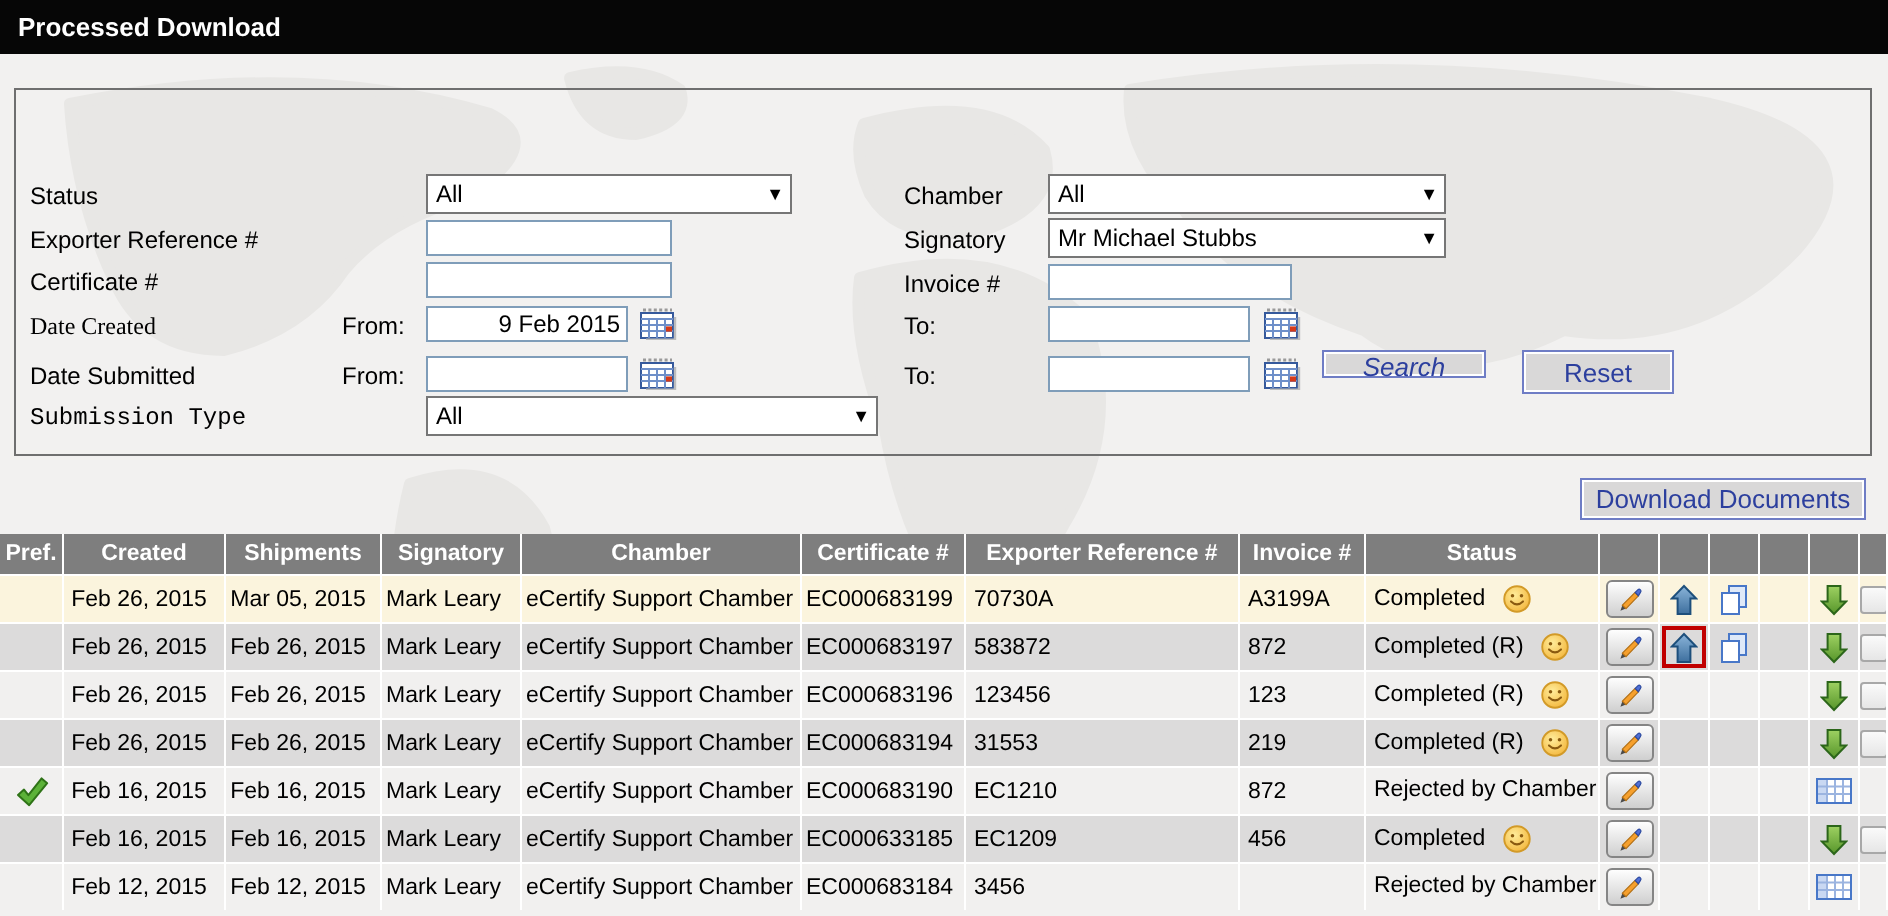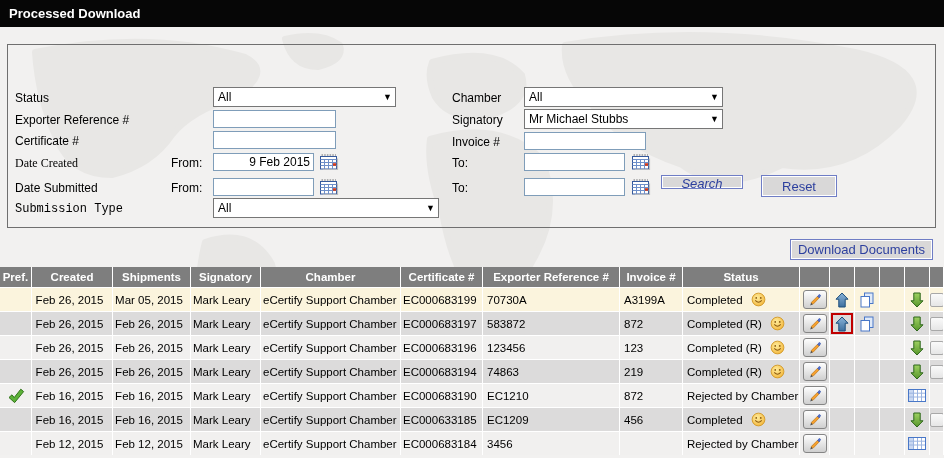--- a/index.html
+++ b/index.html
@@ -313,21 +313,21 @@
       <td class="ac"><span class="cb"></span></td>
     </tr>
 
     <tr class="dark">
       <td class="ac"></td>
       <td class="ar">Feb 26, 2015</td>
       <td class="ar">Feb 26, 2015</td>
       <td>Mark Leary</td>
       <td>eCertify Support Chamber</td>
       <td>EC000683194</td>
-      <td style="padding-left:4px">74863</td>
+      <td style="padding-left:4px">31553</td>
       <td style="padding-left:4px">219</td>
       <td style="padding-left:4px">
         <span class="status-txt">Completed (R)</span>
         <svg class="status-smiley" width="15" height="15">
             <use href="#i-smiley"></use>
           </svg>
       </td>
       <td class="ac"><button class="iconbtn"><svg width="14" height="14">
               <use href="#i-pencil"></use>
             </svg></button></td>

